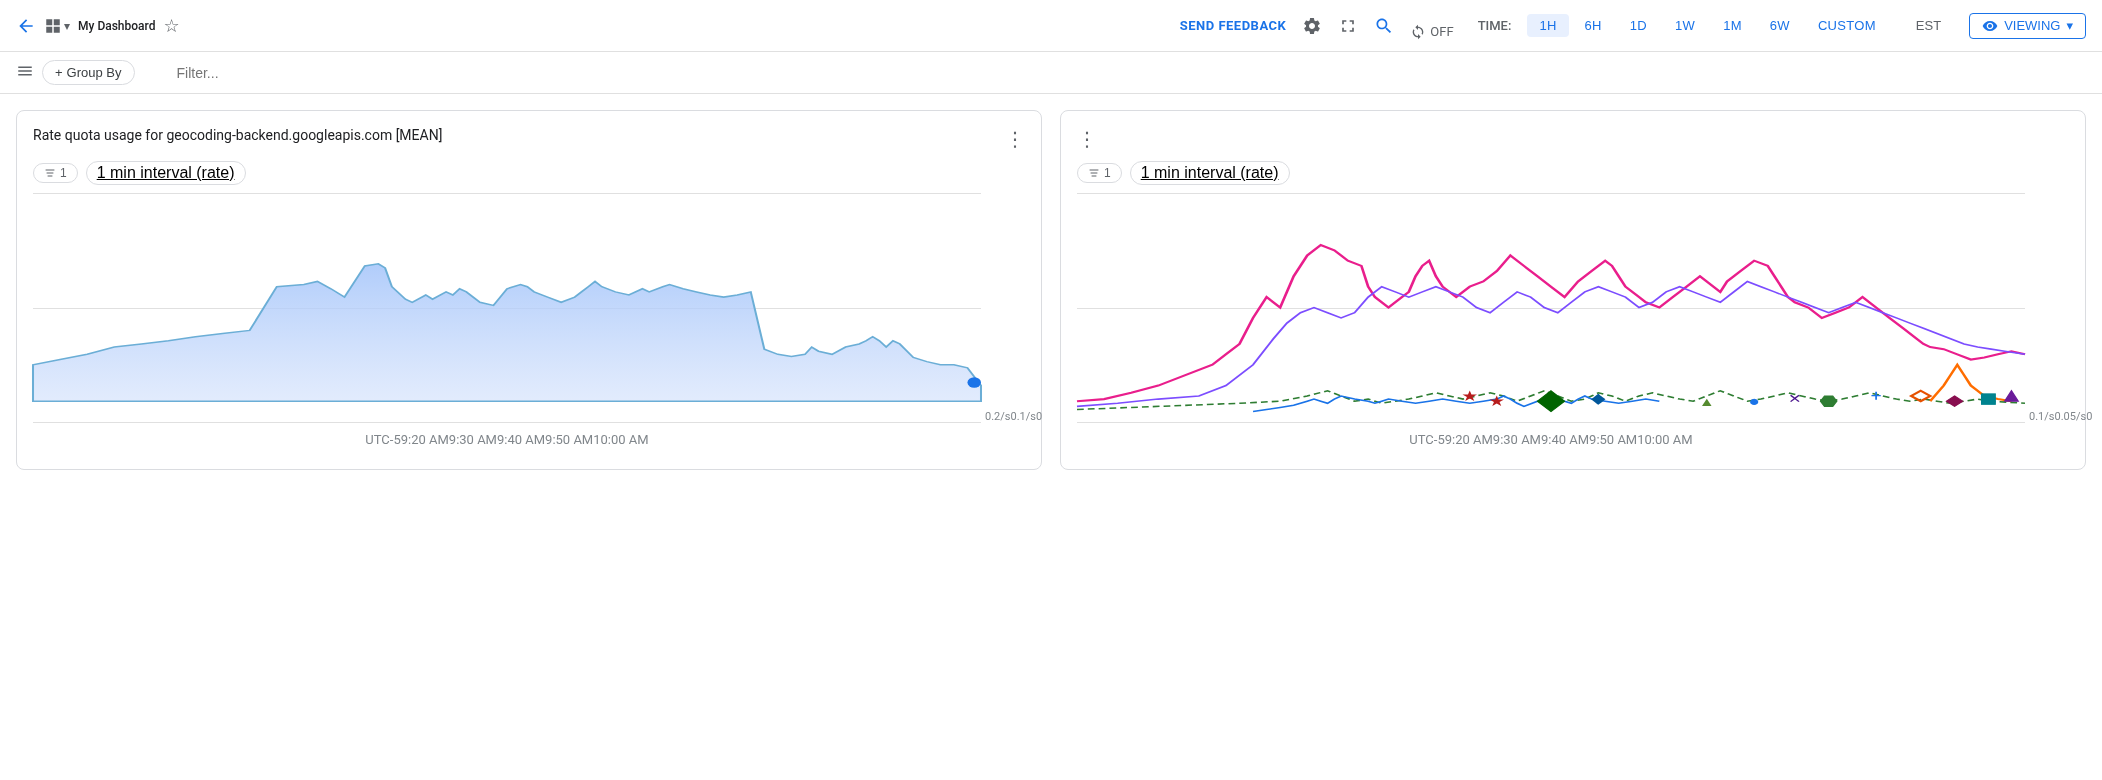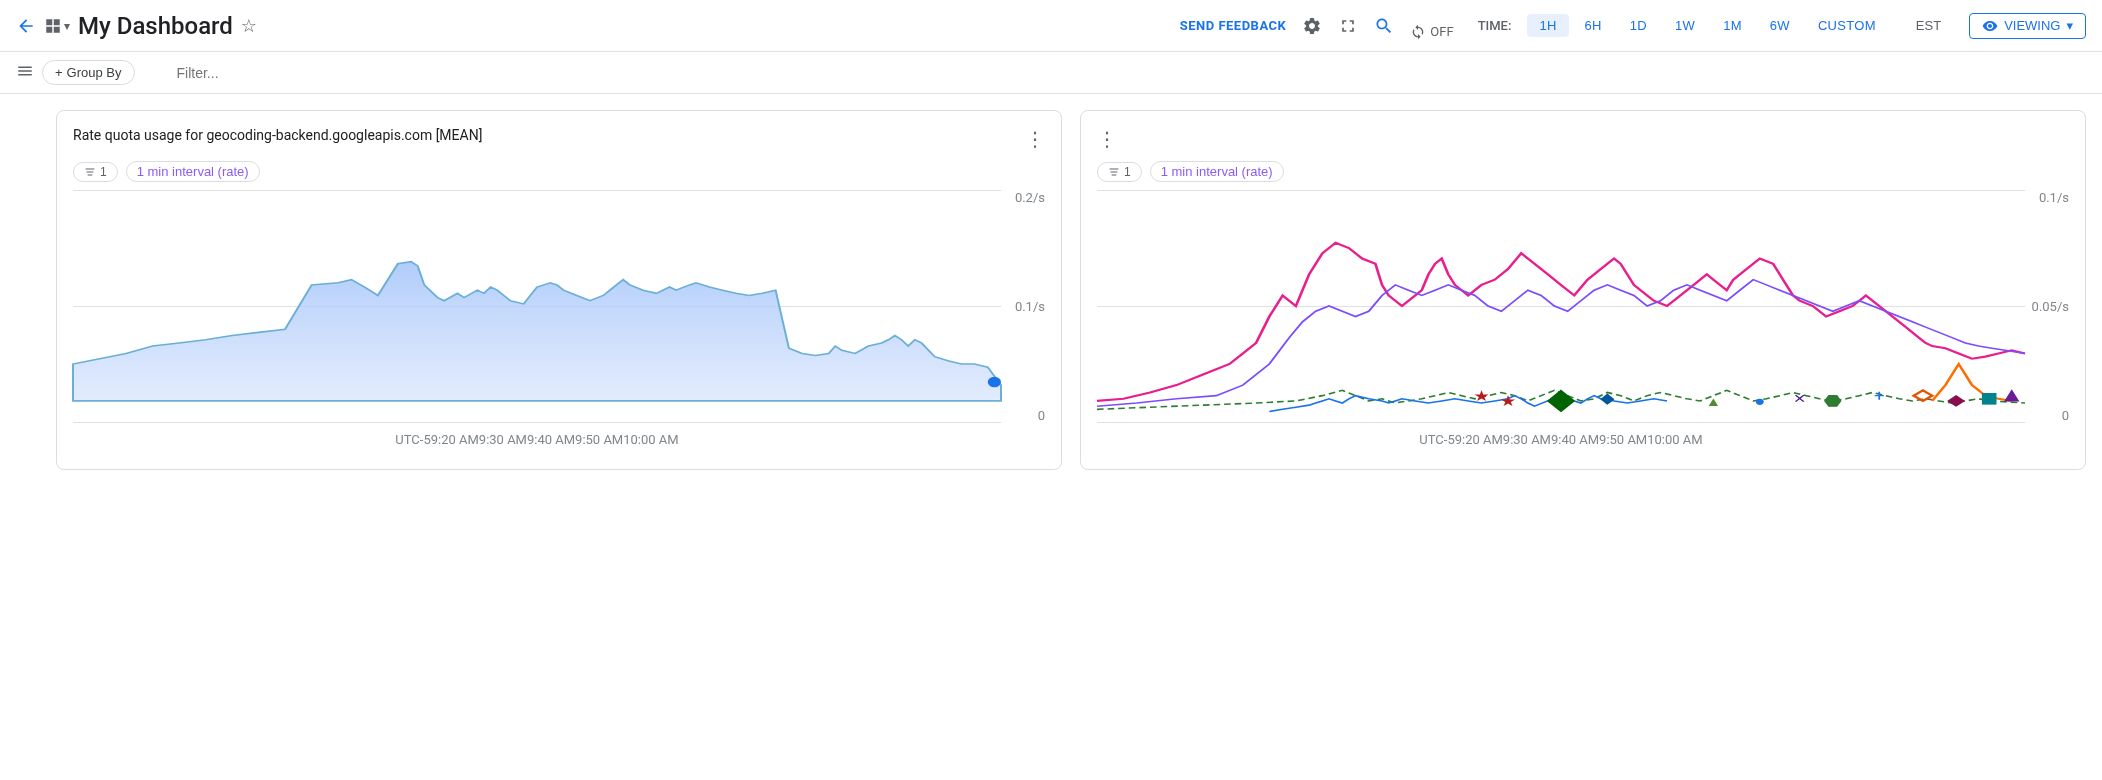--- a/index.html
+++ b/index.html
@@ -10,21 +10,21 @@
       display: flex;
       align-items: center;
       padding: 0 16px;
       height: 52px;
       border-bottom: 1px solid #e0e0e0;
       gap: 8px;
     }
     .header-left { display: flex; align-items: center; gap: 8px; flex: 1; }
     .back-btn { color: #1a73e8; cursor: pointer; font-size: 20px; background: none; border: none; display: flex; align-items: center; }
     .dashboard-icon { color: #5f6368; font-size: 18px; cursor: pointer; display: flex; align-items: center; gap: 2px; }
-    .header-title { font-size: 24px; font-weight: 500; color: #202124; }
+    .header-title { font-size: 12px; font-weight: 500; color: #202124; }
     .star-icon { color: #5f6368; font-size: 18px; cursor: pointer; }
     .header-center { display: flex; align-items: center; gap: 16px; }
     .send-feedback { color: #1a73e8; font-size: 13px; font-weight: 700; letter-spacing: 0.5px; cursor: pointer; text-transform: uppercase; }
     .header-icons { display: flex; align-items: center; gap: 16px; }
     .icon-btn { color: #5f6368; cursor: pointer; font-size: 18px; background: none; border: none; display: flex; align-items: center; }
     .auto-refresh { display: flex; align-items: center; gap: 4px; color: #5f6368; font-size: 13px; cursor: pointer; margin-top: 12px; }
     .time-label { color: #5f6368; font-size: 13px; font-weight: 500; margin-left: 8px; }
     .time-buttons { display: flex; align-items: center; gap: 4px; }
     .time-btn {
       padding: 4px 12px;
@@ -85,21 +85,20 @@
       flex: 1;
       background: none;
       margin-left: 34px;
     }
 
     
     .main-content {
       display: flex;
       padding: 16px;
       gap: 18px;
-      margin-left: 40px;
     }
 
     
     .chart-card {
       flex: 1;
       border: 1px solid #dadce0;
       border-radius: 8px;
       padding: 16px;
       min-height: 360px;
       display: flex;
@@ -128,42 +127,43 @@
       padding: 2px 10px;
       font-size: 12px;
       color: #5f6368;
       cursor: pointer;
       background: none;
     }
     .interval-badge {
       border: 1px solid #dadce0;
       border-radius: 20px;
       padding: 2px 10px;
-      font-size: 13px;
-      color: #8b5cf6;
+      font-size: 16px;
+      color: #000000;
       cursor: pointer;
       background: none;
+      text-decoration: underline;
     }
 
     
     .chart-area {
       flex: 1;
       position: relative;
       min-height: 250px;
     }
     .chart-y-labels {
       position: absolute;
       right: 0;
       top: 0;
       bottom: 30px;
       display: flex;
-      flex-direction: column;
+      flex-direction: row;
       justify-content: space-between;
       align-items: flex-end;
-      font-size: 13px;
+      font-size: 11px;
       color: #80868b;
       width: 40px;
     }
     .chart-inner {
       position: absolute;
       left: 0;
       right: 44px;
       top: 0;
       bottom: 30px;
       border-bottom: 1px solid #e0e0e0;

